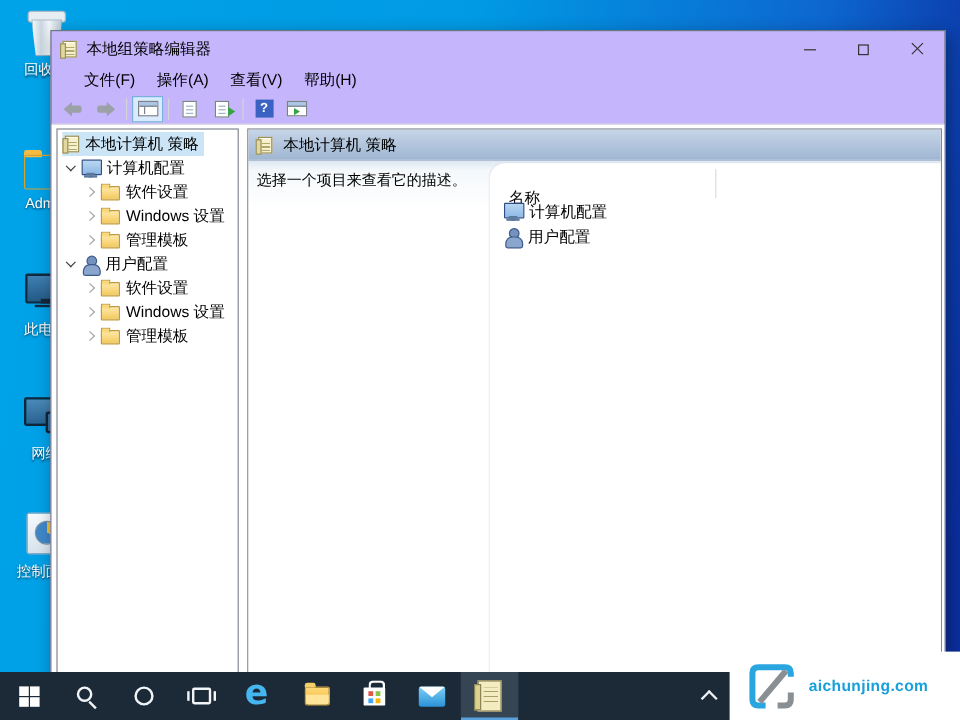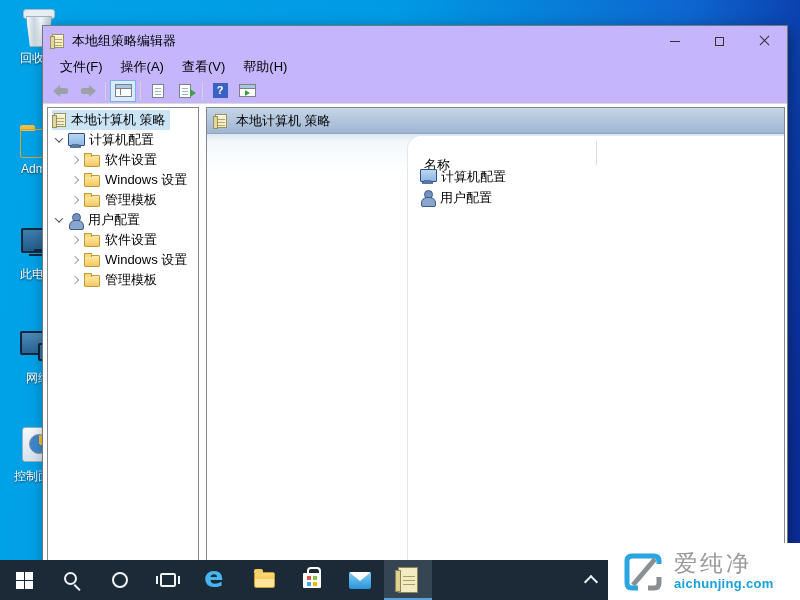--- a/index.html
+++ b/index.html
@@ -27,21 +27,21 @@
   
   #gp-window{position:absolute;left:42px;top:25px;width:746px;height:594px;background:#c4b5fd;border:1px solid #6f7780;box-shadow:3px 4px 14px rgba(0,0,0,.38);z-index:5}
   .titlebar{height:30px;display:flex;align-items:center;gap:8px;padding-left:9px}
   .title{font-size:13px}
   .caption-btns{margin-left:auto;display:flex;height:100%}
   .cbtn{width:45px;height:100%;display:flex;align-items:center;justify-content:center;position:relative}
   .glyph-min{width:10px;height:1px;background:#333}
   .glyph-max{width:9px;height:9px;border:1px solid #333}
   .glyph-x1,.glyph-x2{position:absolute;left:16px;top:14px;width:13px;height:1px;background:#333}
   .glyph-x1{transform:rotate(45deg)}.glyph-x2{transform:rotate(-45deg)}
-  .menubar{height:22px;display:flex;align-items:center;padding-left:8px;font-size:13px}
+  .menubar{height:22px;display:flex;align-items:center;padding-left:18px;font-size:13px}
   .menu-item{padding:0 9px}
   .toolbar{height:26px;display:flex;align-items:center;padding-left:5px;border-bottom:1px solid #dadada;gap:1px}
   .tbtn{width:26px;height:22px;display:flex;align-items:center;justify-content:center;border:1px solid transparent}
   .tbtn.active{background:#d9ecff;border-color:#7ab0dd}
   .tsep{width:1px;height:18px;background:#d4d4d4;margin:0 3px}
   .ti{position:relative;display:block}
   .ti-back-arrow,.ti-forward-arrow{width:16px;height:12px}
   .ti-back-arrow::before,.ti-forward-arrow::before{content:"";position:absolute;left:0;top:0;border-top:6px solid transparent;border-bottom:6px solid transparent;border-right:7px solid #9ba1a7}
   .ti-back-arrow::after,.ti-forward-arrow::after{content:"";position:absolute;left:6px;top:3px;width:9px;height:6px;background:#9ba1a7;border-radius:0 2px 2px 0}
   .ti-forward-arrow{transform:scaleX(-1)}
@@ -269,20 +269,21 @@
               <span class="tlabel">管理模板</span>
             </span>
           </div>
         </div>
       <div class="rightpane">
         <div class="rp-header">
           <span class="ic ic-scroll"></span>
           <span>本地计算机 策略</span>
         </div>
         <div class="rp-content">
+          <div class="rp-desc">选择一个项目来查看它的描述。</div>
           <div class="rp-panel">
             <div class="col-header">名称</div>
             <div class="col-divider"></div>
             <div class="itemlist" id="itemlist">
                 <div class="litem">
                   <span class="ic ic-computer"></span>
                   <span>计算机配置</span>
                 </div>
                 <div class="litem">
                   <span class="ic ic-user"></span>
@@ -329,17 +330,16 @@
     <div class="tray-chevron"></div>
   </div>
 
   <div id="watermark">
     <svg width="44" height="44" viewBox="0 0 44 44">
       <path d="M38 14 V11 Q38 6 33 6 H11 Q6 6 6 11 V33 Q6 38 11 38 H17" fill="none" stroke="#29a6e0" stroke-width="5"></path>
       <path d="M27 38 H33 Q38 38 38 33 V27" fill="none" stroke="#8a8f94" stroke-width="5"></path>
       <path d="M12 35 L34 9" fill="none" stroke="#8a8f94" stroke-width="5"></path>
     </svg>
     <div class="wm-text">
-      <div class="wm-title">爱纯净</div>
       <div class="wm-domain">aichunjing.com</div>
     </div>
   </div>
 </div>
 
 </body></html>

